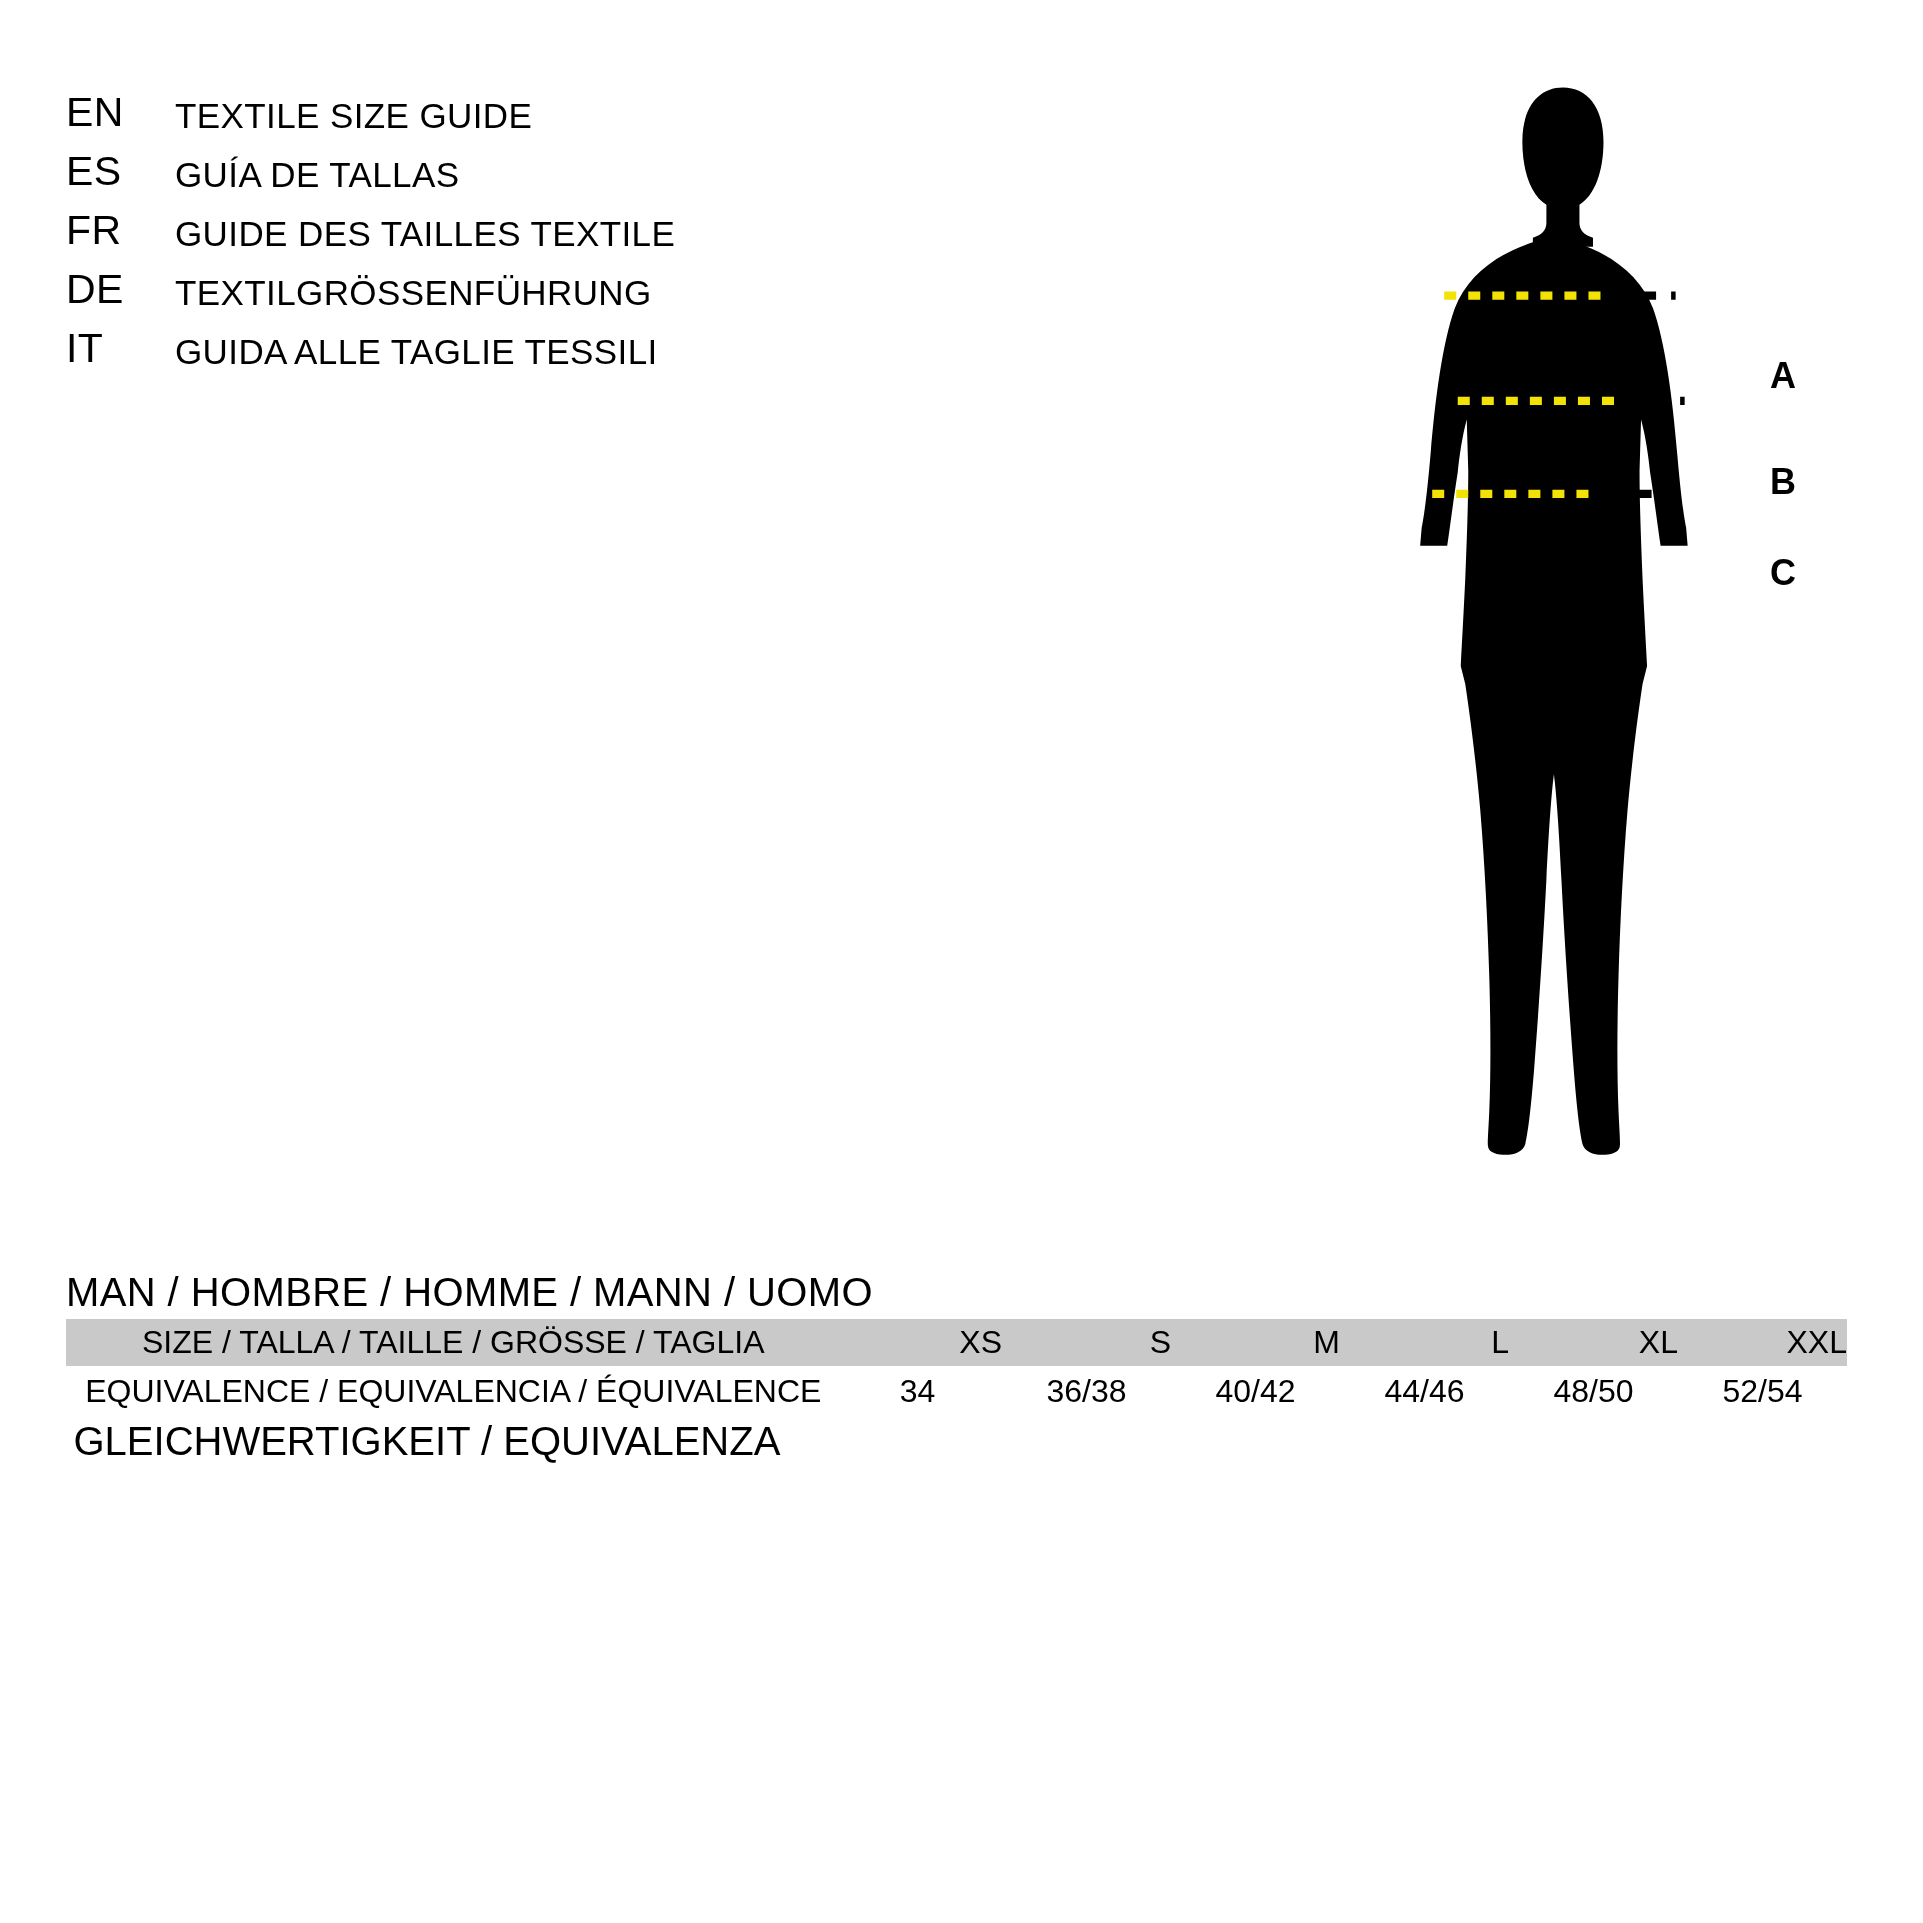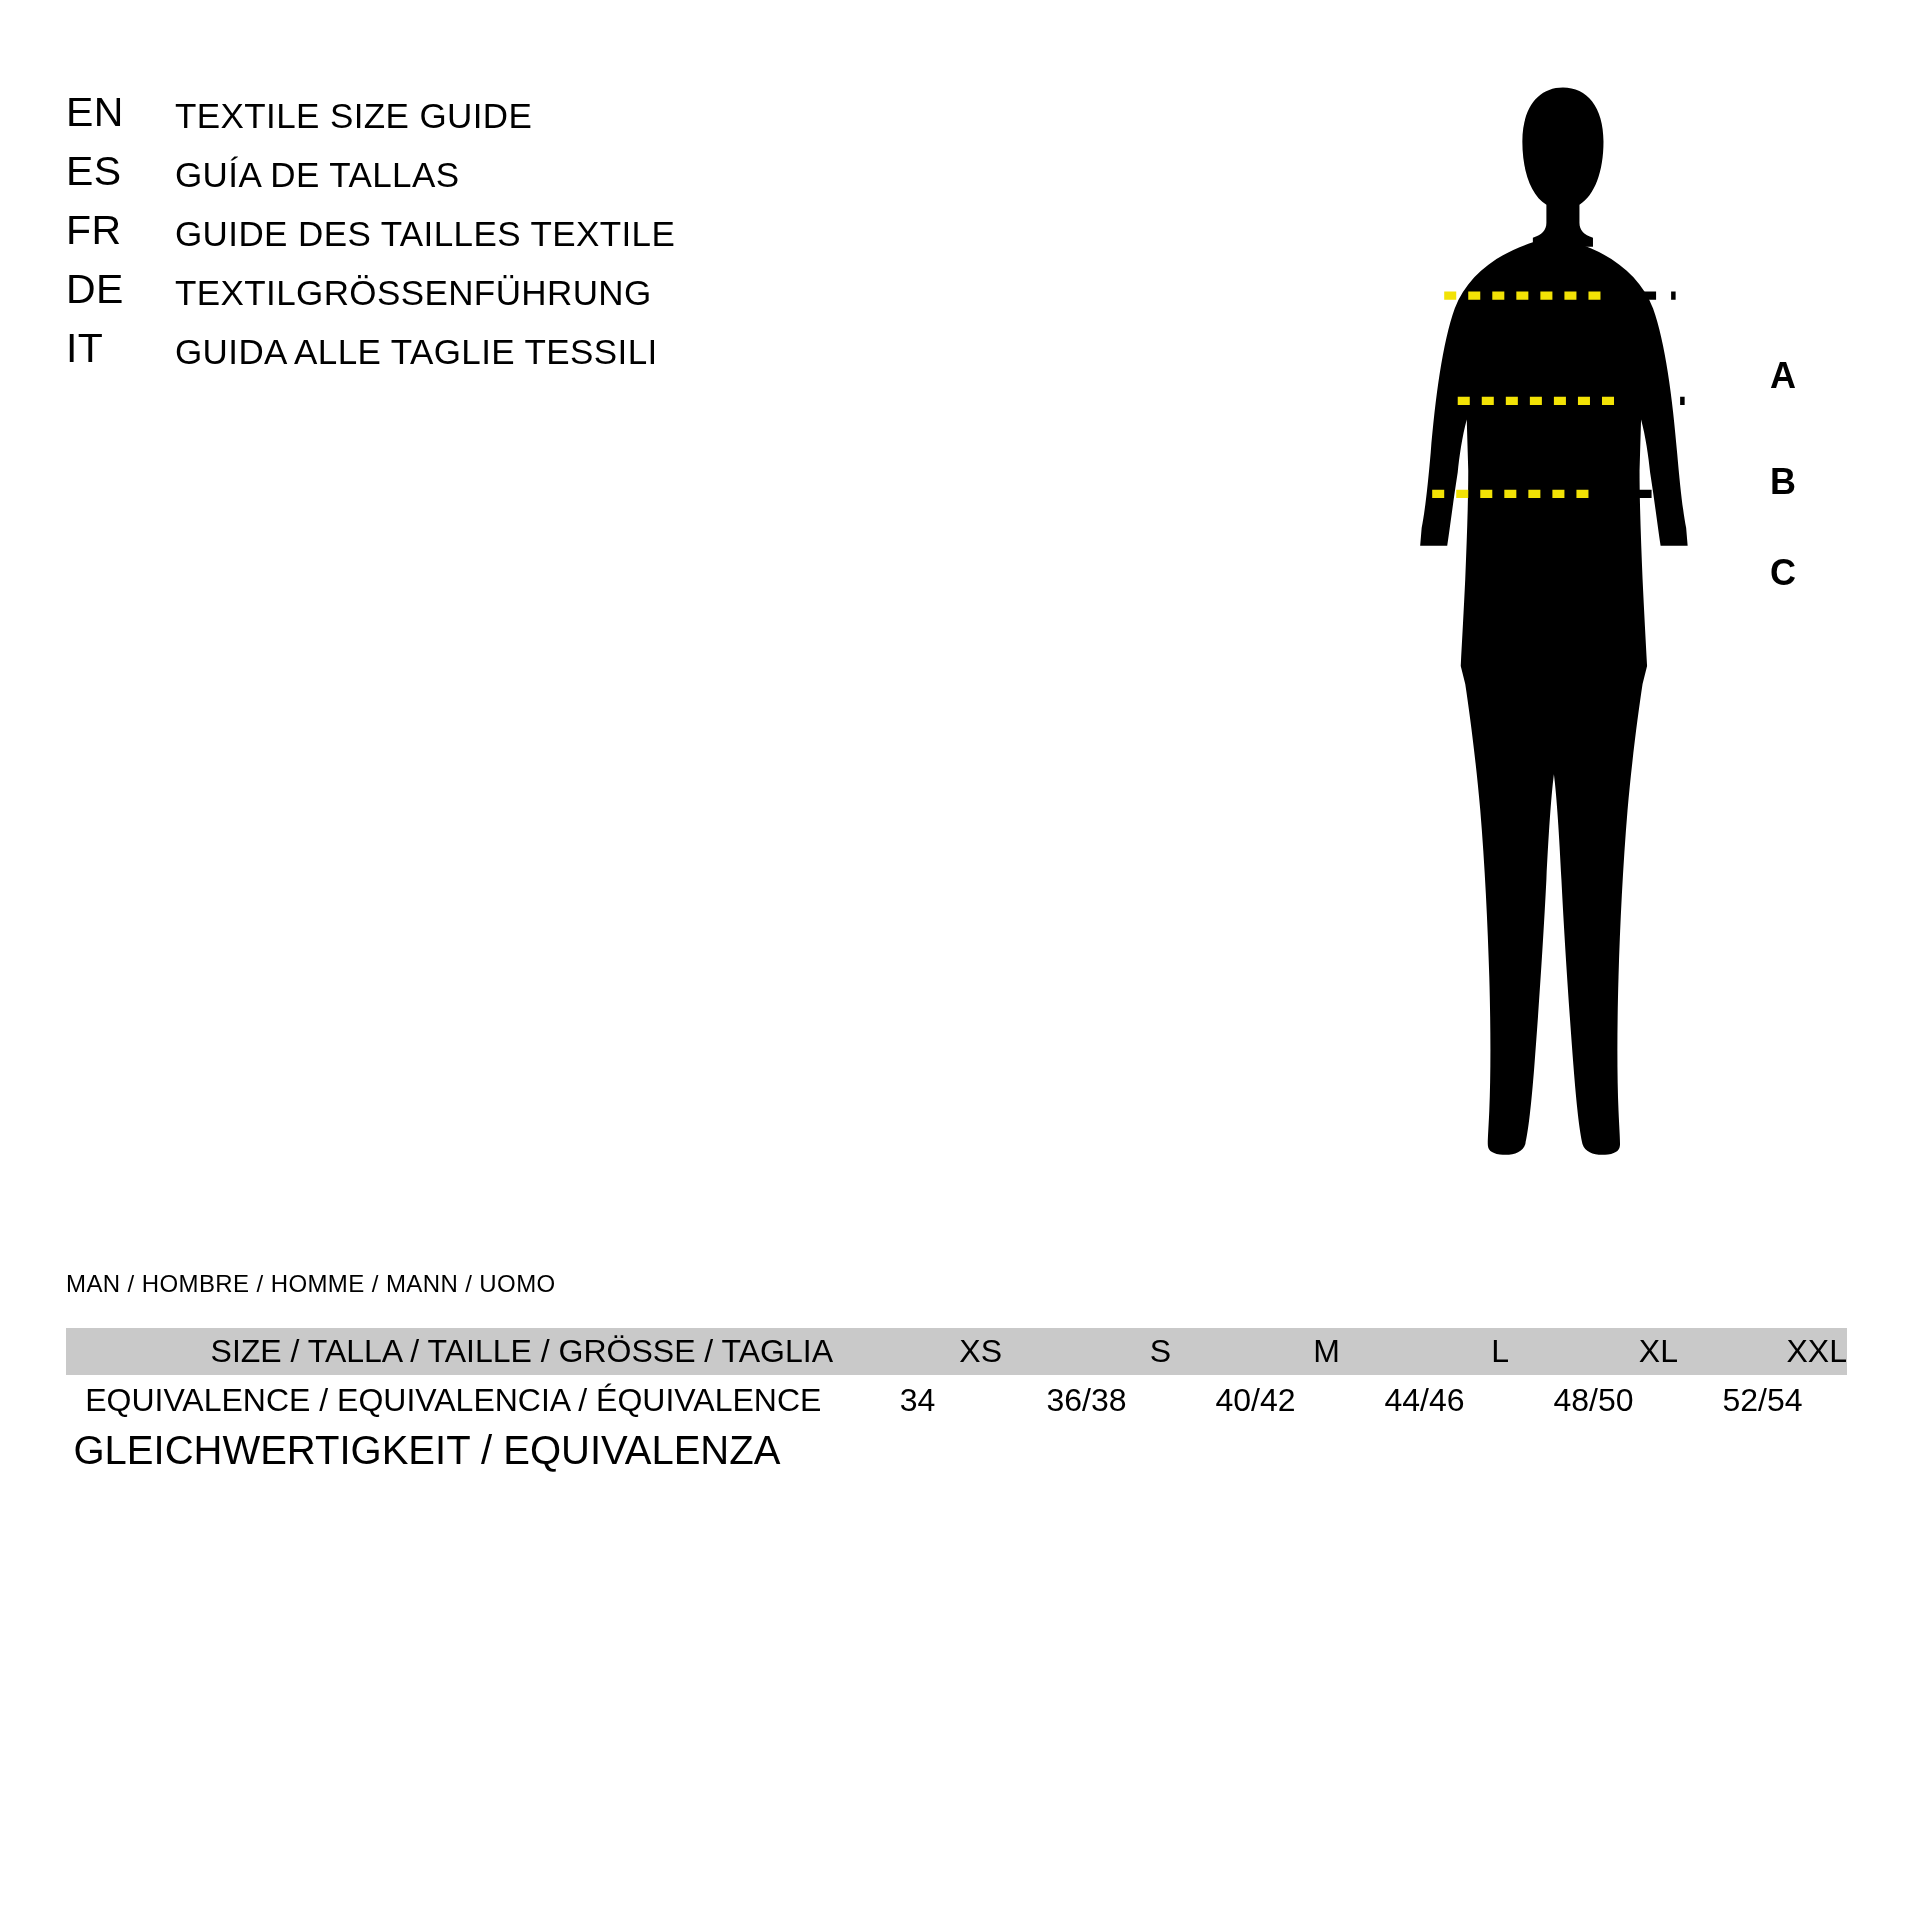--- a/index.html
+++ b/index.html
@@ -64,42 +64,42 @@
   #letter-c { left: 1770px; top: 552px; }
 
   
   .table-section {
     position: absolute;
     left: 66px;
     top: 1270px;
     width: 1796px;
   }
   .table-title {
-    font-size: 24px;
+    font-size: 40px;
     letter-spacing: 0.4px;
-    margin-bottom: 30px;
+    margin-bottom: 4px;
     white-space: nowrap;
   }
   table.size-table {
     border-collapse: collapse;
     width: 1781px;
     table-layout: fixed;
   }
   table.size-table td {
     font-size: 32px;
     padding: 0;
     vertical-align: top;
   }
   .hdr-row td {
     background: #c9c9c9;
     height: 47px;
     line-height: 47px;
   }
   .hdr-label {
-    text-align: right;
+    text-align: center;
     padding-left: 7.5px !important;
     white-space: nowrap;
   }
   .hdr-size {
     text-align: right;
   }
   .val-row td {
     height: 50px;
     line-height: 50px;
     background: #ffffff;

